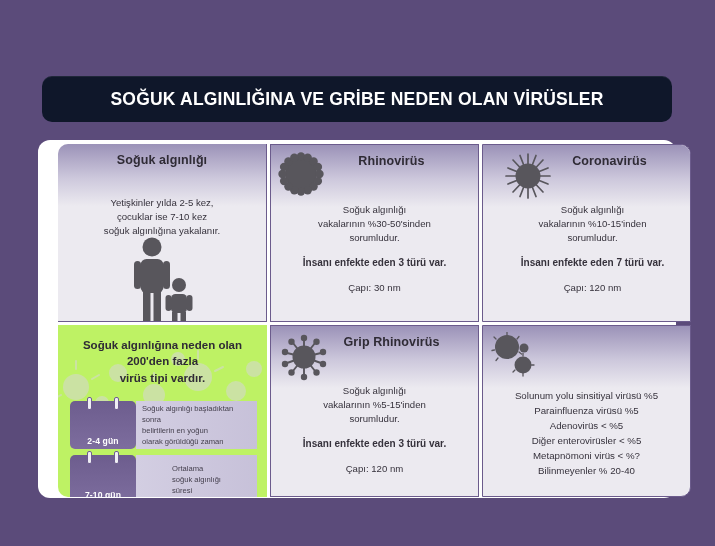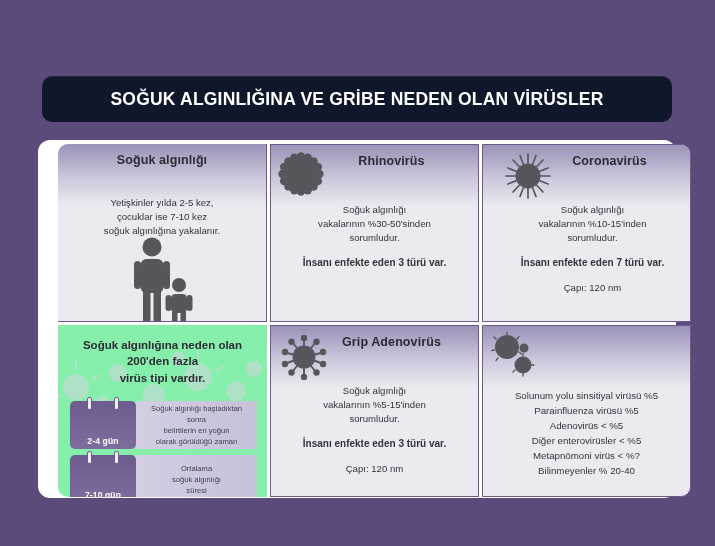--- a/index.html
+++ b/index.html
@@ -82,21 +82,21 @@
 
   
   .card-cold .card-body{top:52px;}
   .figure-wrap{
     position:absolute;left:0;right:0;bottom:-6px;
     display:flex;align-items:flex-end;justify-content:center;gap:5px;
   }
 
   
   .card-more{
-    border:none;background:#86efac;
+    border:none;background:#bef264;
     border-bottom-left-radius:10px;
   }
   .card-more::before{display:none;}
   .watermark{
     position:absolute;left:0;top:0;width:100%;height:96px;
     opacity:.5;pointer-events:none;
   }
   .more-head{
     position:absolute;top:12px;left:8px;right:8px;
     text-align:center;font-weight:bold;font-size:11.5px;
@@ -121,21 +121,21 @@
   .cal-badge .ring{
     position:absolute;top:-4px;width:3px;height:11px;border-radius:2px;
     background:#efeef4;border:1px solid #6d5d8e;
   }
   .cal-badge .ring.a{left:17px;}
   .cal-badge .ring.b{left:44px;}
   .cal-text{
     flex:1;
     background:linear-gradient(90deg,#d3cee2,#c7c1d9);
     display:flex;align-items:center;justify-content:center;
-    text-align:center;
+    text-align:left;
     font-size:7.6px;color:#45404e;line-height:1.45;
     padding:0 6px;box-sizing:border-box;
   }
 
   
   .virus-list{
     position:absolute;left:8px;right:8px;top:62px;
     text-align:center;font-size:9.7px;color:#36323c;line-height:1.55;
   }
   .virus-list div{margin:0;}
@@ -211,20 +211,21 @@
                 </g>
               </g>
             </svg>
           </div>
           <div class="card-title with-icon">Rhinovirüs</div>
           <div class="card-body" style="top:58px;">
             <p class="p-normal" style="white-space:pre-line;">Soğuk algınlığı
 vakalarının %30-50'sinden
 sorumludur.</p>
             <p class="p-bold">İnsanı enfekte eden 3 türü var.</p>
+            <p class="p-plain">Çapı: 30 nm</p>
           </div>
         </div>
       </div>
 
       <div class="card tr">
         <div class="card-inner">
           <div class="icon-slot big">
             <svg width="52" height="50" viewBox="0 0 52 50" aria-hidden="true">
               <g stroke="#58565c" stroke-width="1.7" stroke-linecap="round">
                 <line x1="26" y1="25" x2="26" y2="3"></line>
@@ -333,21 +334,21 @@
                 <circle cx="38.5" cy="40.5" r="3.2"></circle>
                   <circle cx="26" cy="45" r="3.2"></circle>
                 <circle cx="13.5" cy="40.5" r="3.2"></circle>
                   <circle cx="7" cy="32" r="3.2"></circle>
                 <circle cx="7" cy="20" r="3.2"></circle>
                   <circle cx="13.5" cy="9.7" r="3.2"></circle>
               </g>
               <circle cx="26" cy="25" r="11.5" fill="#58565c"></circle>
             </svg>
           </div>
-          <div class="card-title with-icon">Grip Adenovirüs</div>
+          <div class="card-title with-icon">Grip Rhinovirüs</div>
           <div class="card-body" style="top:58px;">
             <p class="p-normal" style="white-space:pre-line;">Soğuk algınlığı
 vakalarının %5-15'inden
 sorumludur.</p>
             <p class="p-bold">İnsanı enfekte eden 3 türü var.</p>
             <p class="p-plain">Çapı: 120 nm</p>
           </div>
         </div>
       </div>
 

